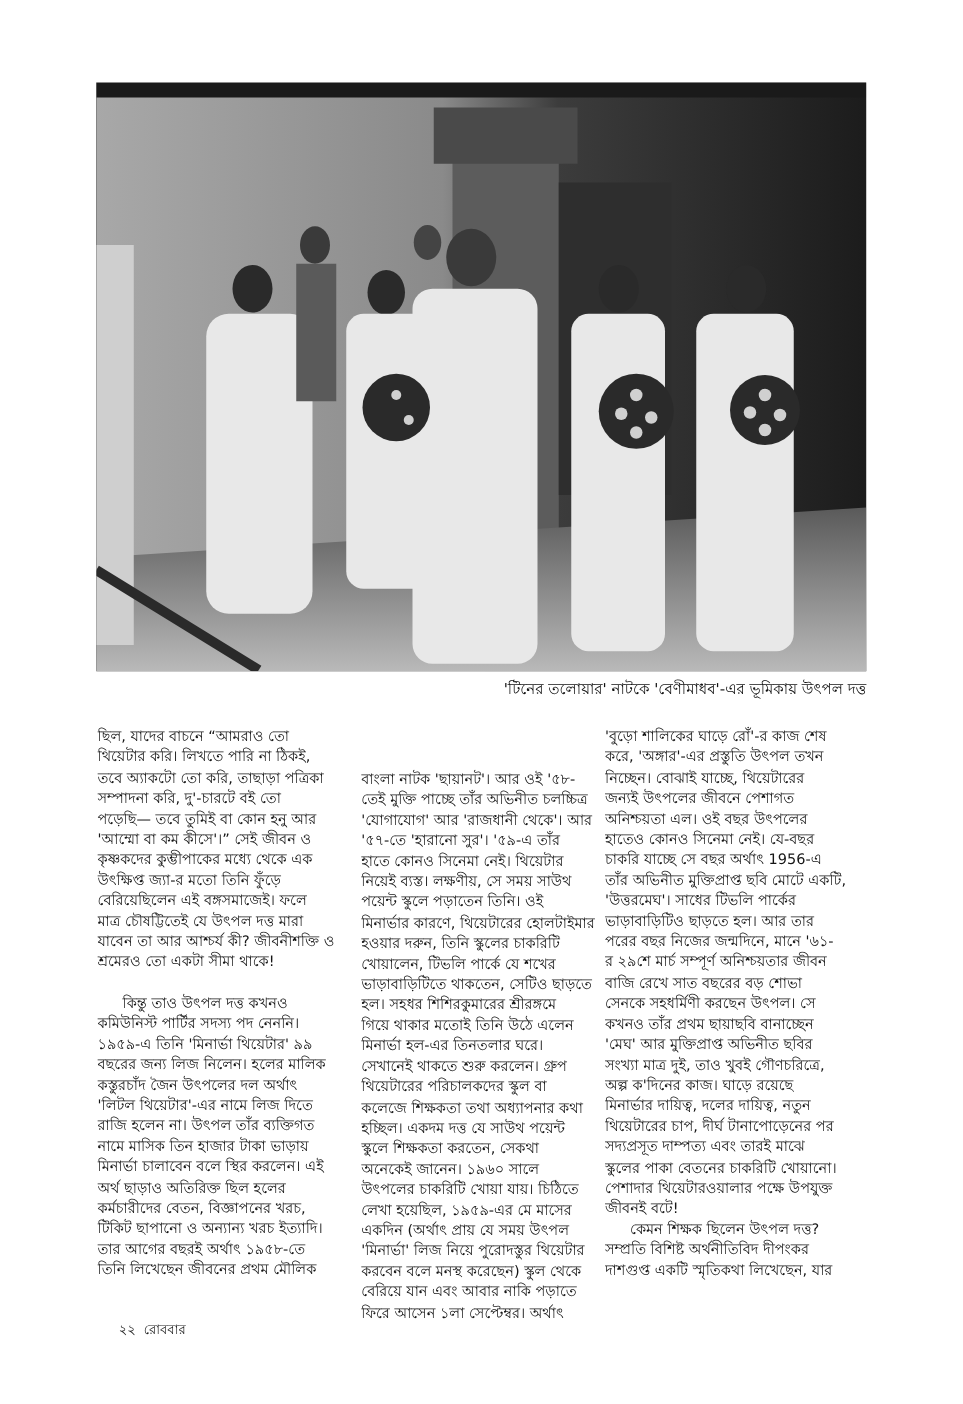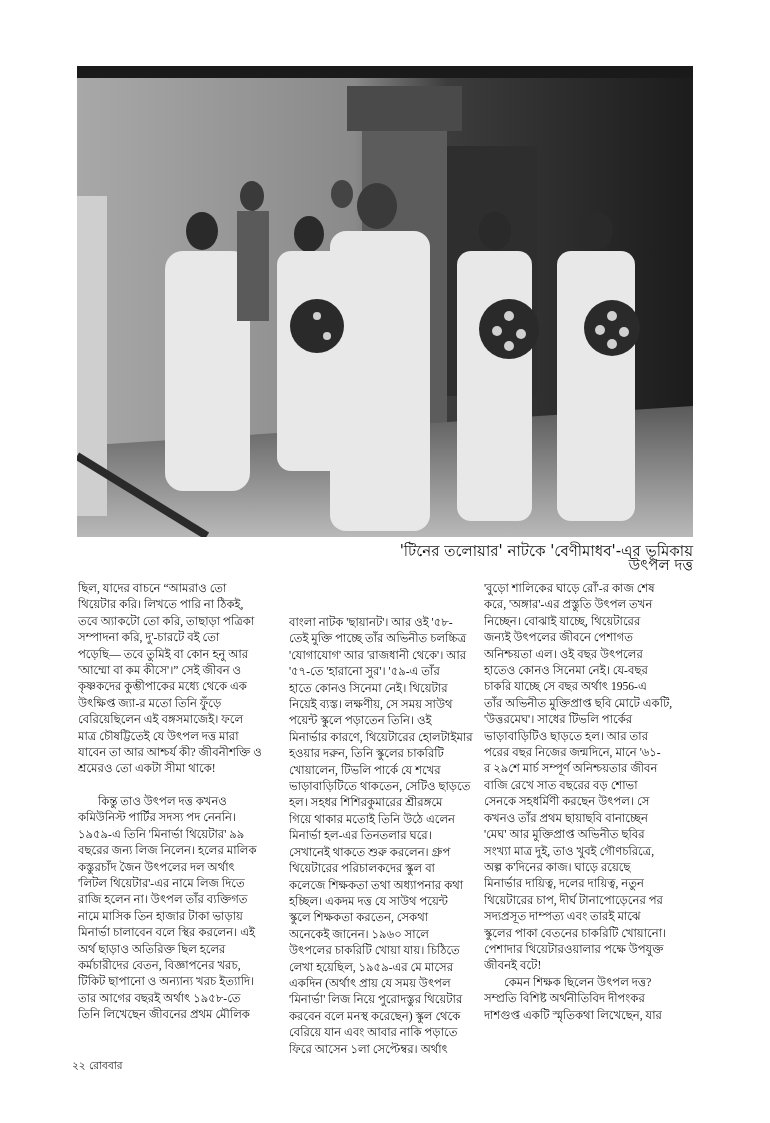--- a/index.html
+++ b/index.html
@@ -7,35 +7,35 @@
     width: 770px; height: 1123px; position: relative; overflow: hidden;
     font-family: "DejaVu Sans", "Liberation Sans", sans-serif; color: #141414;
   }
   .photo {
     position: absolute; left: 77px; top: 66px; width: 616px; height: 471px;
     background: #3a3a3a; overflow: hidden;
   }
   .photo svg { display: block; width: 100%; height: 100%; }
   .caption {
     position: absolute; left: 380px; top: 544px; width: 313px;
-    text-align: right; font-size: 15px; line-height: 14px; color: #111;
+    text-align: right; font-size: 12px; line-height: 14px; color: #111;
   }
   .col {
     position: absolute; top: 581px; width: 202px;
-    font-size: 11.6px; line-height: 16.4px; color: #151515; font-family: Liberation Serif, serif;
+    font-size: 11.6px; line-height: 16.4px; color: #151515;
   }
   .col .line { display: block; white-space: nowrap; overflow: hidden; }
   .col1 { left: 78px; }
   .col2 { left: 289px; margin-top: 34px; }
   .col3 { left: 484px; }
   .indent { padding-left: 20px; }
   .gap { height: 16px; }
   .footer {
-    position: absolute; left: 72px; top: 1058px;
-    font-size: 10.5px; line-height: 14px; color: #222;
+    position: absolute; left: 95px; top: 1058px;
+    font-size: 10.5px; line-height: 14px; color: #222; font-family: Liberation Mono, monospace;
   }
 </style>
 </head>
 <body>
 
 <div class="photo">
   <svg viewBox="0 0 616 471" preserveAspectRatio="none">
     <defs>
       <linearGradient id="bg" x1="0" y1="0" x2="1" y2="0">
         <stop offset="0" stop-color="#a8a8a8"></stop>

